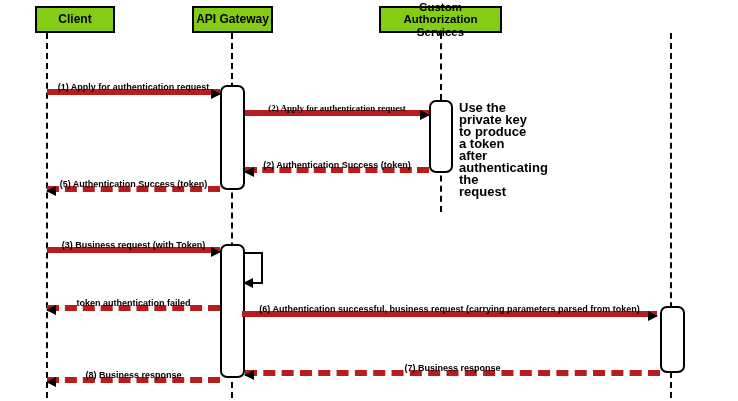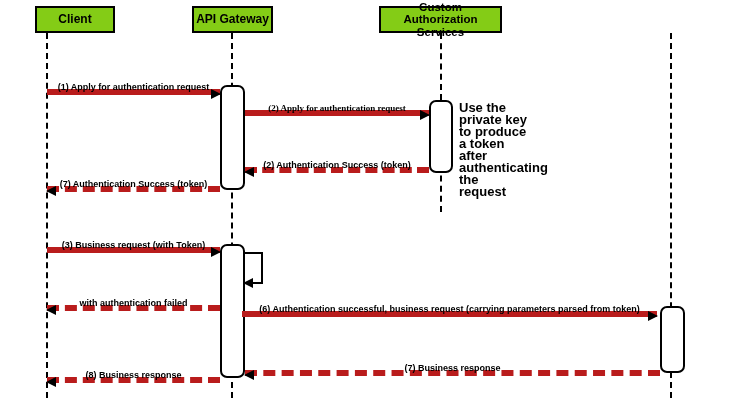--- a/index.html
+++ b/index.html
@@ -92,35 +92,35 @@
     <div class="mlabel">(2) Apply for authentication request</div>
   </div>
 
   <div class="msg dashed" style="left:245px;top:167px;width:184px;">
     <span class="ah l"></span>
     <div class="mlabel">(2) Authentication Success (token)</div>
   </div>
 
   <div class="msg dashed" style="left:47px;top:186px;width:173px;">
     <span class="ah l"></span>
-    <div class="mlabel">(7) Authentication Success (token)</div>
+    <div class="mlabel">(5) Authentication Success (token)</div>
   </div>
 
   <div class="msg" style="left:47px;top:247px;width:173px;">
     <span class="ah r"></span>
     <div class="mlabel">(3) Business request (with Token)</div>
   </div>
 
   <div class="self-loop">
     <span class="ah l"></span>
   </div>
 
   <div class="msg dashed" style="left:47px;top:305px;width:173px;">
     <span class="ah l"></span>
-    <div class="mlabel">with authentication failed</div>
+    <div class="mlabel">token authentication failed</div>
   </div>
 
   <div class="msg" style="left:242px;top:311px;width:415px;">
     <span class="ah r"></span>
     <div class="mlabel">(6) Authentication successful, business request (carrying parameters parsed from token)</div>
   </div>
 
   <div class="msg dashed" style="left:245px;top:370px;width:415px;">
     <span class="ah l"></span>
     <div class="mlabel">(7) Business response</div>

